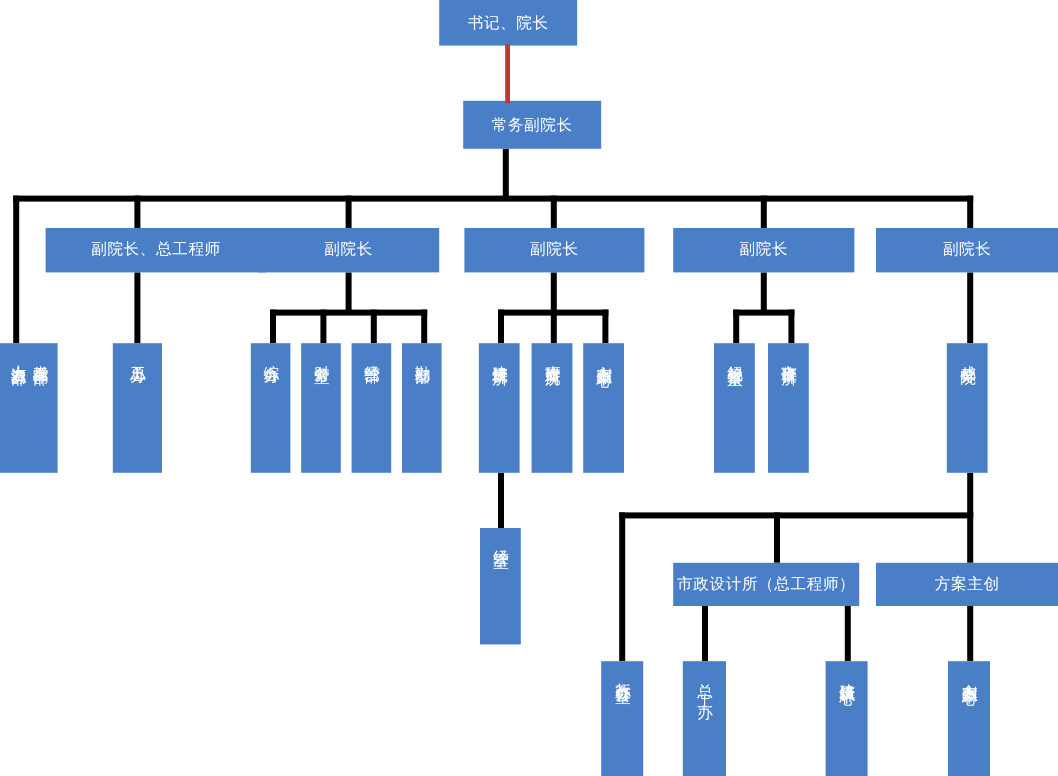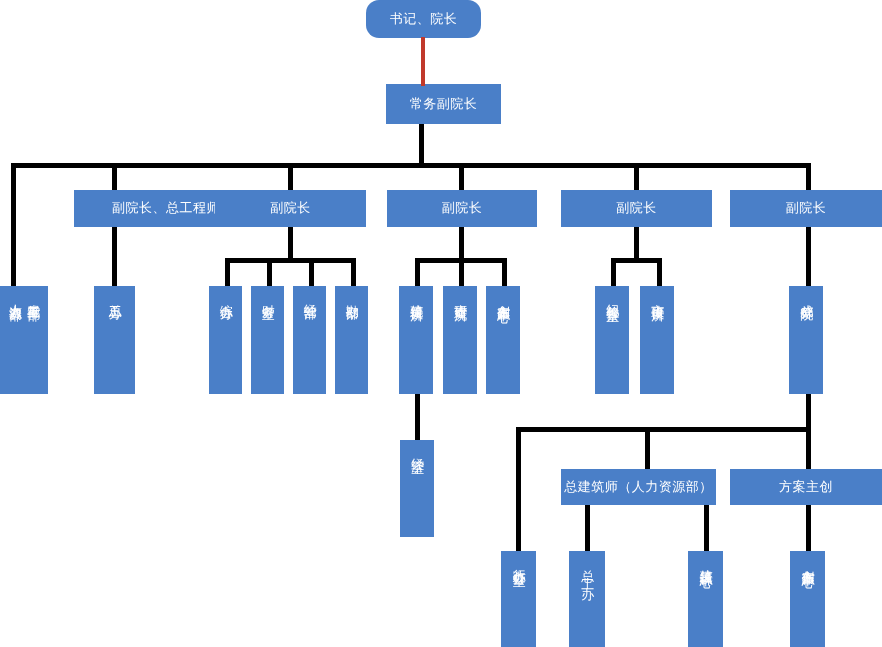--- a/index.html
+++ b/index.html
@@ -90,29 +90,29 @@
   <div class="ln" style="left:516px;top:427px;width:295px;height:5px;"></div>
   <div class="ln" style="left:516px;top:427px;width:5px;height:124px;"></div>
   <div class="ln" style="left:645px;top:427px;width:5px;height:42px;"></div>
   <div class="ln" style="left:806px;top:427px;width:5px;height:42px;"></div>
 
   <div class="ln" style="left:585px;top:505px;width:5px;height:46px;"></div>
   <div class="ln" style="left:704px;top:505px;width:5px;height:46px;"></div>
 
   <div class="ln" style="left:806px;top:505px;width:5px;height:46px;"></div>
 
-  <div class="node" style="left:366px;top:0px;width:115px;height:38px;border-radius:13px;">
+  <div class="node" style="left:366px;top:0px;width:115px;height:38px;">
     <span class="lbl">书记、院长</span>
   </div>
 
   <div class="node" style="left:386px;top:84px;width:115px;height:40px;">
     <span class="lbl">常务副院长</span>
   </div>
 
-  <div class="node" style="left:38px;top:190px;width:184px;height:37px;margin-left:36px;">
+  <div class="node" style="left:38px;top:190px;width:184px;height:37px;">
     <span class="lbl">副院长、总工程师</span>
   </div>
   <div class="node" style="left:215px;top:190px;width:151px;height:37px;">
     <span class="lbl">副院长</span>
   </div>
   <div class="node" style="left:387px;top:190px;width:150px;height:37px;">
     <span class="lbl">副院长</span>
   </div>
   <div class="node" style="left:561px;top:190px;width:151px;height:37px;">
     <span class="lbl">副院长</span>
@@ -162,21 +162,21 @@
 
   <div class="node vert" style="left:789px;top:286px;width:34px;height:108px;">
     <span class="lbl">成都分院</span>
   </div>
 
   <div class="node vert" style="left:400px;top:440px;width:34px;height:97px;">
     <span class="lbl">经济室</span>
   </div>
 
   <div class="node" style="left:561px;top:469px;width:155px;height:36px;">
-    <span class="lbl">总建筑师（人力资源部）</span>
+    <span class="lbl">市政设计所（总工程师）</span>
   </div>
   <div class="node" style="left:730px;top:469px;width:152px;height:36px;">
     <span class="lbl">方案主创</span>
   </div>
 
   <div class="node vert" style="left:501px;top:551px;width:35px;height:96px;">
     <span class="lbl">行政办公室</span>
   </div>
   <div class="node vert spaced" style="left:569px;top:551px;width:36px;height:96px;">
     <span class="lbl">总工办</span>

